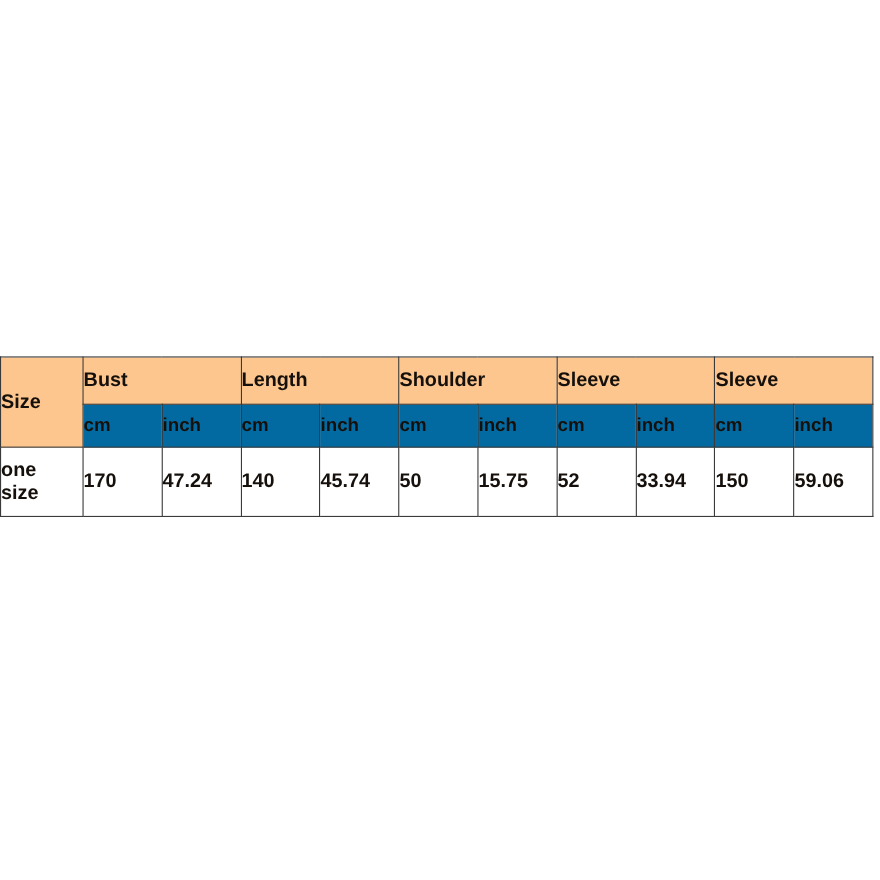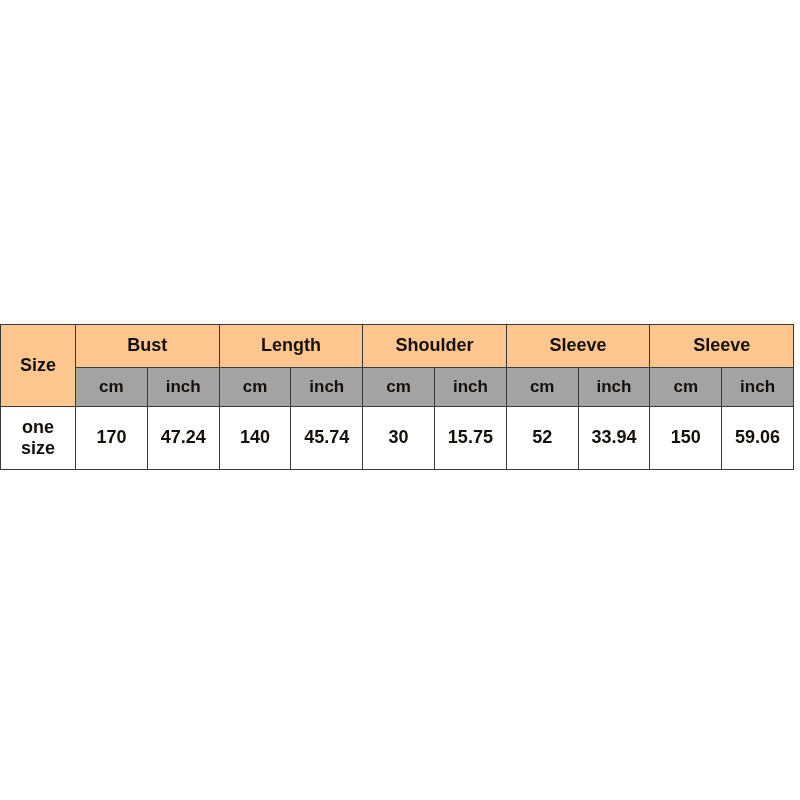--- a/index.html
+++ b/index.html
@@ -31,38 +31,38 @@
 
   table.size-chart {
     border-collapse: collapse;
     width: 793px;
     table-layout: fixed;
     background: #ffffff;
   }
 
   table.size-chart td {
     border: 1px solid #3a3a3a;
-    text-align: center;
+    text-align: left;
     vertical-align: middle;
     font-weight: bold;
     color: #15100c;
     padding: 0;
     line-height: 1.18;
   }
 
   
   .grp-head {
     background: #fcc68e;
     height: 42px;
     font-size: 18px;
   }
 
   
   .sub-head {
-    background: #a3a3a3;
+    background: #0369a1;
     height: 38px;
     font-size: 17px;
   }
 
   
   .grp-head {
     border-bottom: 1px solid #a9784a;
   }
   .sub-head {
     border-top: 1px solid #a9784a;
@@ -141,21 +141,21 @@
 
         <tr class="data-row">
           <td class="size-cell">
             <span class="ln">one</span>
             <span class="ln">size</span>
           </td>
           <td>170</td>
           <td>47.24</td>
           <td>140</td>
           <td>45.74</td>
-          <td>30</td>
+          <td>50</td>
           <td>15.75</td>
           <td>52</td>
           <td>33.94</td>
           <td>150</td>
           <td>59.06</td>
         </tr>
       </tbody>
     </table>
   </div>
 

